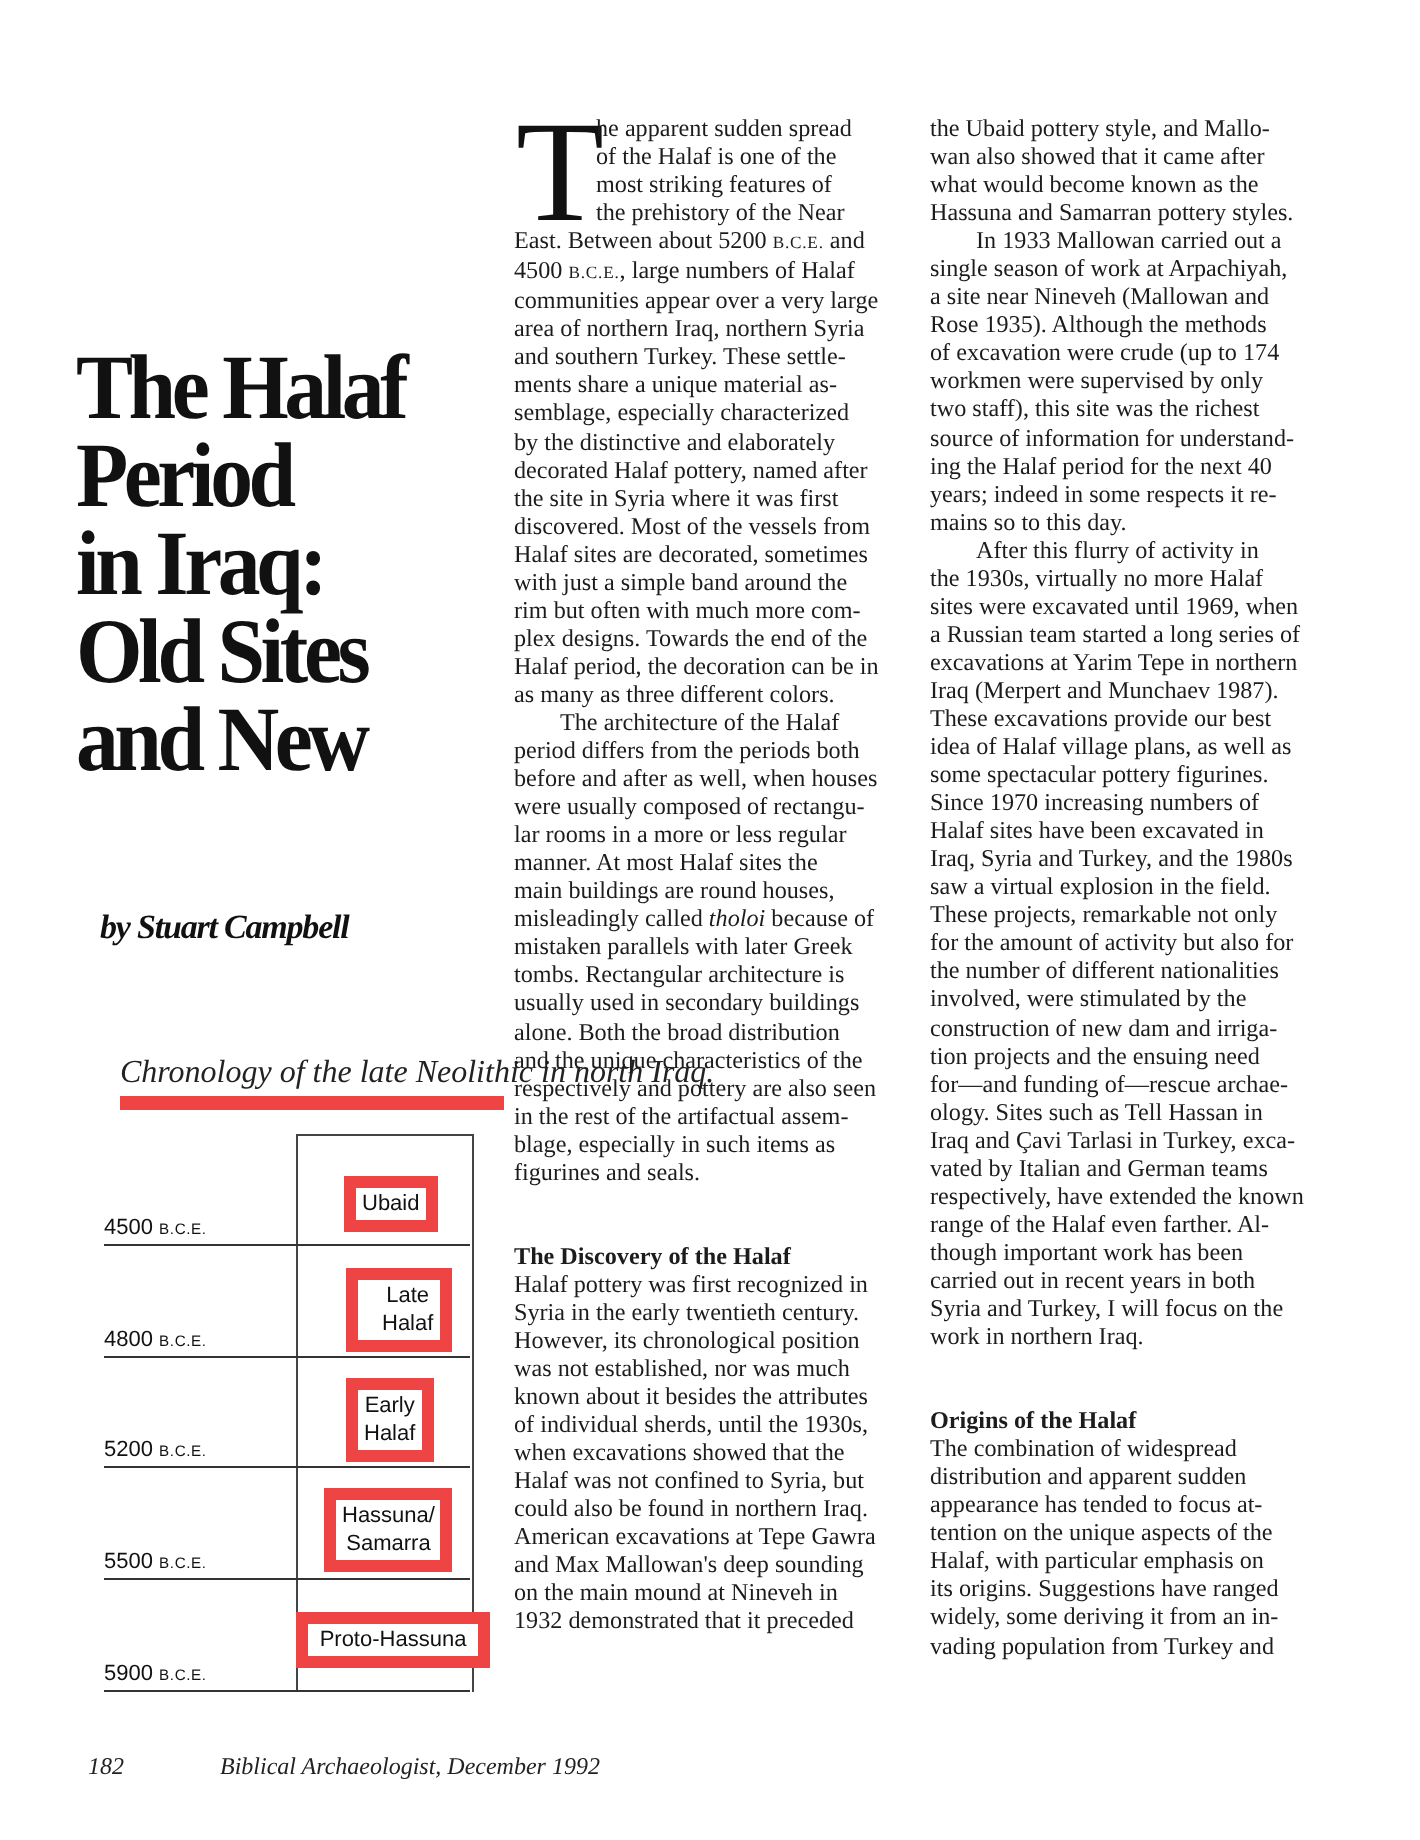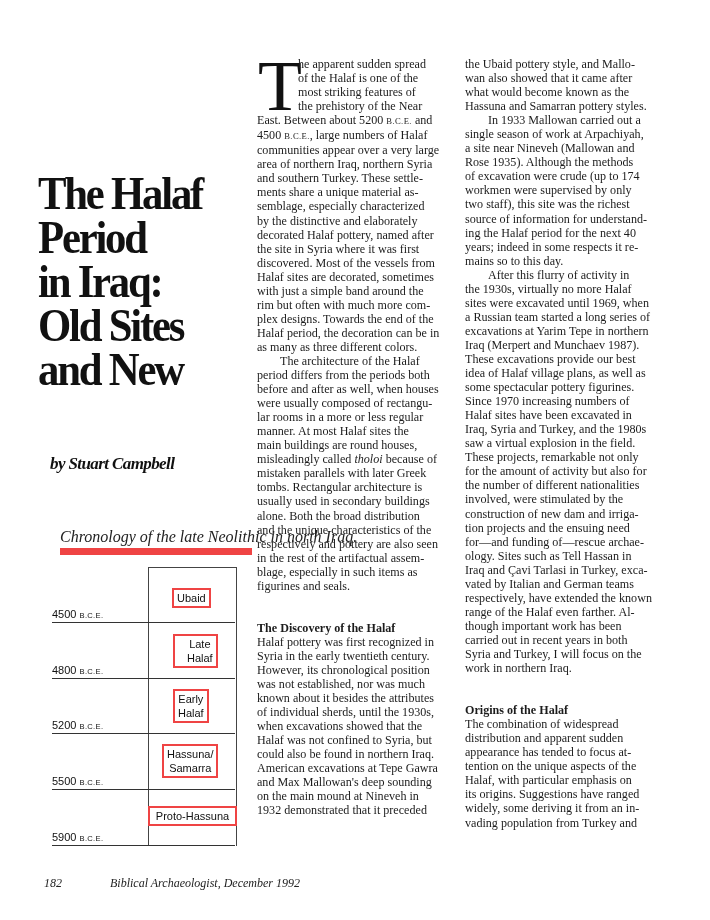--- a/index.html
+++ b/index.html
@@ -26,21 +26,21 @@
 
   
   #chrono { position: absolute; left: 0; top: 0; width: 710px; height: 920px; pointer-events: none; }
   #chrono * { pointer-events: auto; }
   .chr-col { position: absolute; left: 148px; top: 567px; width: 87px; height: 278px;
     border-left: 1px solid #444; border-right: 1px solid #444; border-top: 1px solid #444; }
   .chr-line { position: absolute; left: 52px; width: 183px; height: 0; border-top: 1px solid #333; }
   .chr-label { position: absolute; left: 52px; font-family: "Liberation Sans", sans-serif;
     font-size: 11px; color: #111; white-space: nowrap; }
   .chr-label .bce { font-size: 7.6px; letter-spacing: 0.3px; }
-  .chr-box { position: absolute; border: 2px solid #ef4444; background: #fff;
+  .chr-box { position: absolute; border: 6px solid #ef4444; background: #fff;
     font-family: "Liberation Sans", sans-serif; font-size: 11px; line-height: 14px;
     text-align: center; color: #111; padding: 1px 3px; }
 
   
   .col { position: absolute; font-family: "Liberation Serif", serif; font-size: 12.1px;
     line-height: 14.05px; color: #1c1c1c; text-align: left; }
   .col .ln { white-space: nowrap; display: block; }
   .col .ind { padding-left: 23px; }
   .col .hd { font-weight: bold; }
   .sc { font-size: 8.6px; letter-spacing: 0.4px; }

